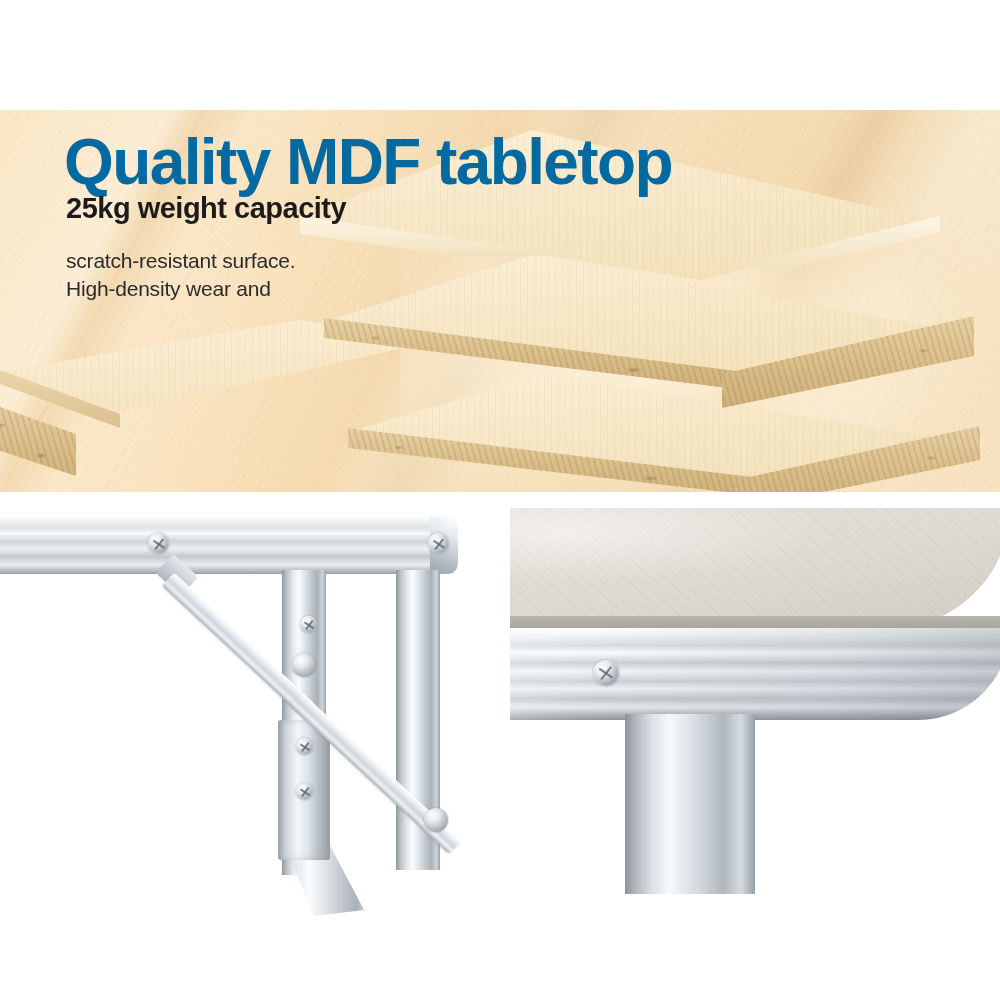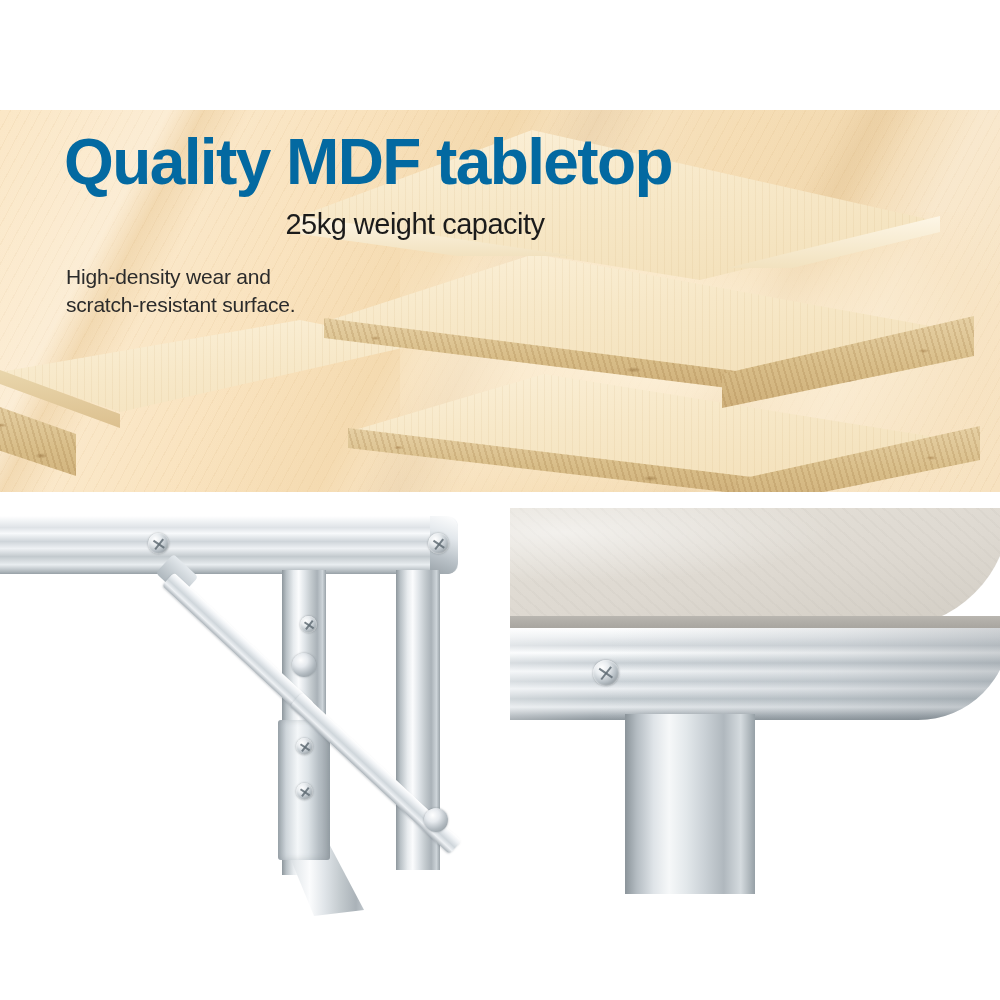--- a/index.html
+++ b/index.html
@@ -108,22 +108,22 @@
   .b5{left:-320px;top:330px;width:180px;height:90px;
     clip-path:polygon(0 0, 96px 34px, 96px 76px, 0 44px);}
 
   
   .hero-copy{position:absolute;left:64px;top:22px;width:700px;}
   .h1{
     font-size:64px;line-height:.96;font-weight:700;color:#0369a1;
     letter-spacing:-1.6px;margin:0;white-space:nowrap;
   }
   .h2{
-    font-size:29px;line-height:1.1;font-weight:400;color:#1b1b1b;
-    letter-spacing:-.5px;margin:16px 0 0 2px;text-align:center;
+    font-size:29px;line-height:1.1;font-weight:700;color:#1b1b1b;
+    letter-spacing:-.5px;margin:0 0 0 2px;
   }
   .h3{
     font-size:21px;line-height:1.32;font-weight:400;color:#2b2b2b;
     letter-spacing:-.2px;margin:22px 0 0 2px;
   }
   .h3 span{display:block;}
 
   
   .panel{position:absolute;top:508px;height:492px;overflow:hidden;background:#ffffff;}
   .panel-left{left:0;width:494px;}
@@ -245,22 +245,22 @@
 
       <div class="board b1-top face"></div>
       <div class="board b1-edge edge-light"></div>
       <div class="board b1-edge2 edge-light"></div>
     </div>
 
     <div class="hero-copy">
       <h1 class="h1">Quality MDF tabletop</h1>
       <p class="h2">25kg weight capacity</p>
       <p class="h3">
+        <span>scratch-resistant surface.</span>
         <span>High-density wear and</span>
-        <span>scratch-resistant surface.</span>
       </p>
     </div>
   </section>
 
   <section class="panel panel-left">
     <div class="L-rail alu-rail"></div>
     <div class="L-rail-cap"></div>
 
     <div class="screw" style="left:148px;top:25px;width:21px;height:21px;"></div>
     <div class="screw" style="left:428px;top:25px;width:21px;height:21px;"></div>

